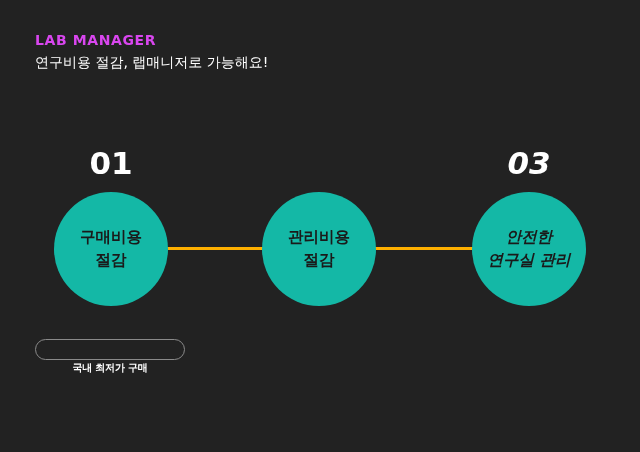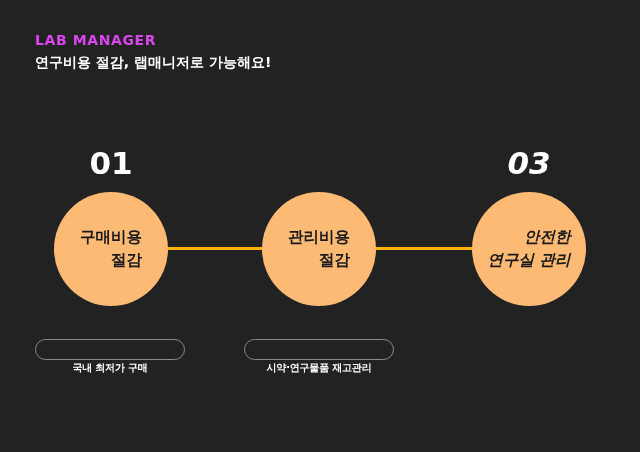--- a/index.html
+++ b/index.html
@@ -24,21 +24,21 @@
       font-size: 14px;
       letter-spacing: 0.6px;
       color: #d946ef;
       line-height: 16px;
       white-space: nowrap;
     }
     .subtitle {
       position: absolute;
       left: 35px;
       top: 53px;
-      font-weight: bold;
+      font-weight: normal;
       font-size: 14px;
       color: #ffffff;
       line-height: 18px;
       white-space: nowrap;
     }
     .connector {
       position: absolute;
       top: 247px;
       height: 3px;
       background: #FFB000;
@@ -61,25 +61,25 @@
       line-height: 34px;
       color: #ffffff;
     }
     .circle {
       position: absolute;
       top: 192px;
       left: 23px;
       width: 114px;
       height: 114px;
       border-radius: 50%;
-      background: #fdba74;
+      background: #14b8a6;
       display: flex;
       align-items: center;
       justify-content: center;
-      text-align: right;
+      text-align: center;
     }
     .circle-label {
       color: #1a1a1a;
       font-weight: bold;
       font-size: 15.5px;
       line-height: 23px;
       white-space: pre-line;
     }
     .pill {
       position: absolute;
@@ -120,23 +120,20 @@
   <div class="pill">
     <span class="pill-label">국내 최저가 구매</span>
   </div>
 </div>
 
 <div class="step" style="left:239px;">
   <div class="circle">
     <div class="circle-label">관리비용
 절감</div>
   </div>
-  <div class="pill" style="left:5px;">
-    <span class="pill-label">시약·연구물품 재고관리</span>
-  </div>
 </div>
 
 <div class="step" style="left:449px;font-style:italic;">
   <div class="step-number">03</div>
   <div class="circle">
     <div class="circle-label">안전한
 연구실 관리</div>
   </div>
 </div>
 

